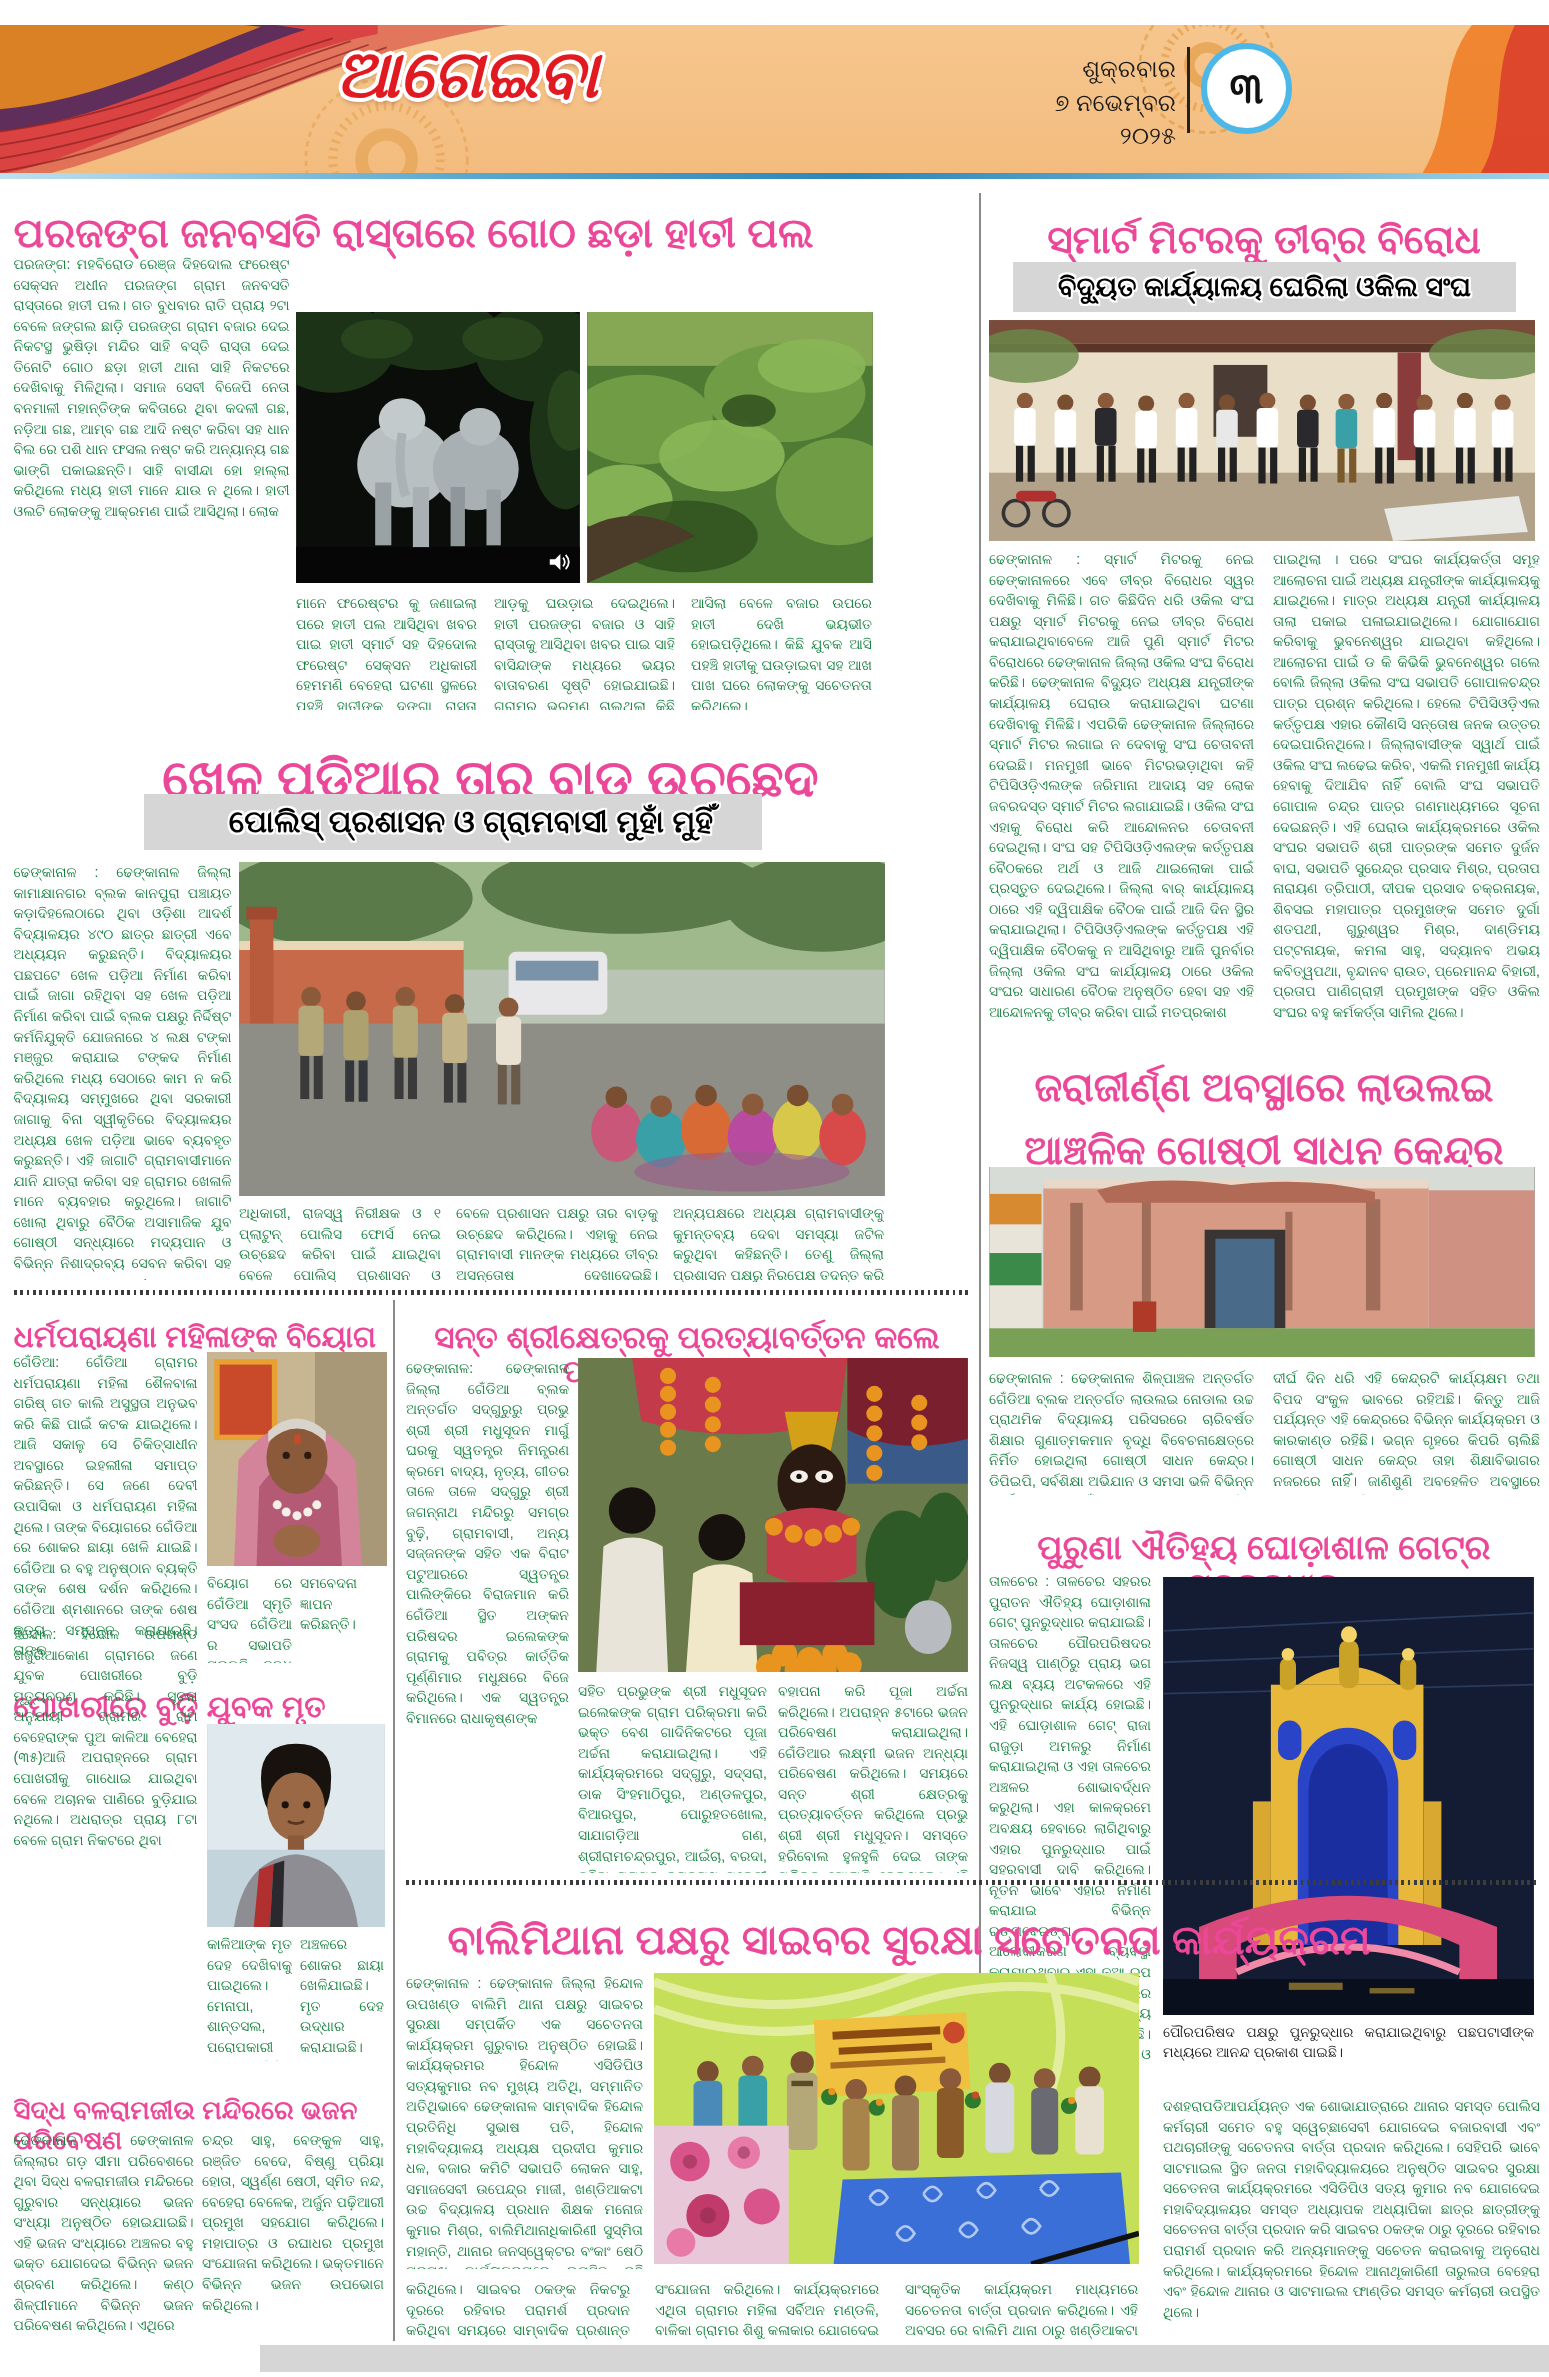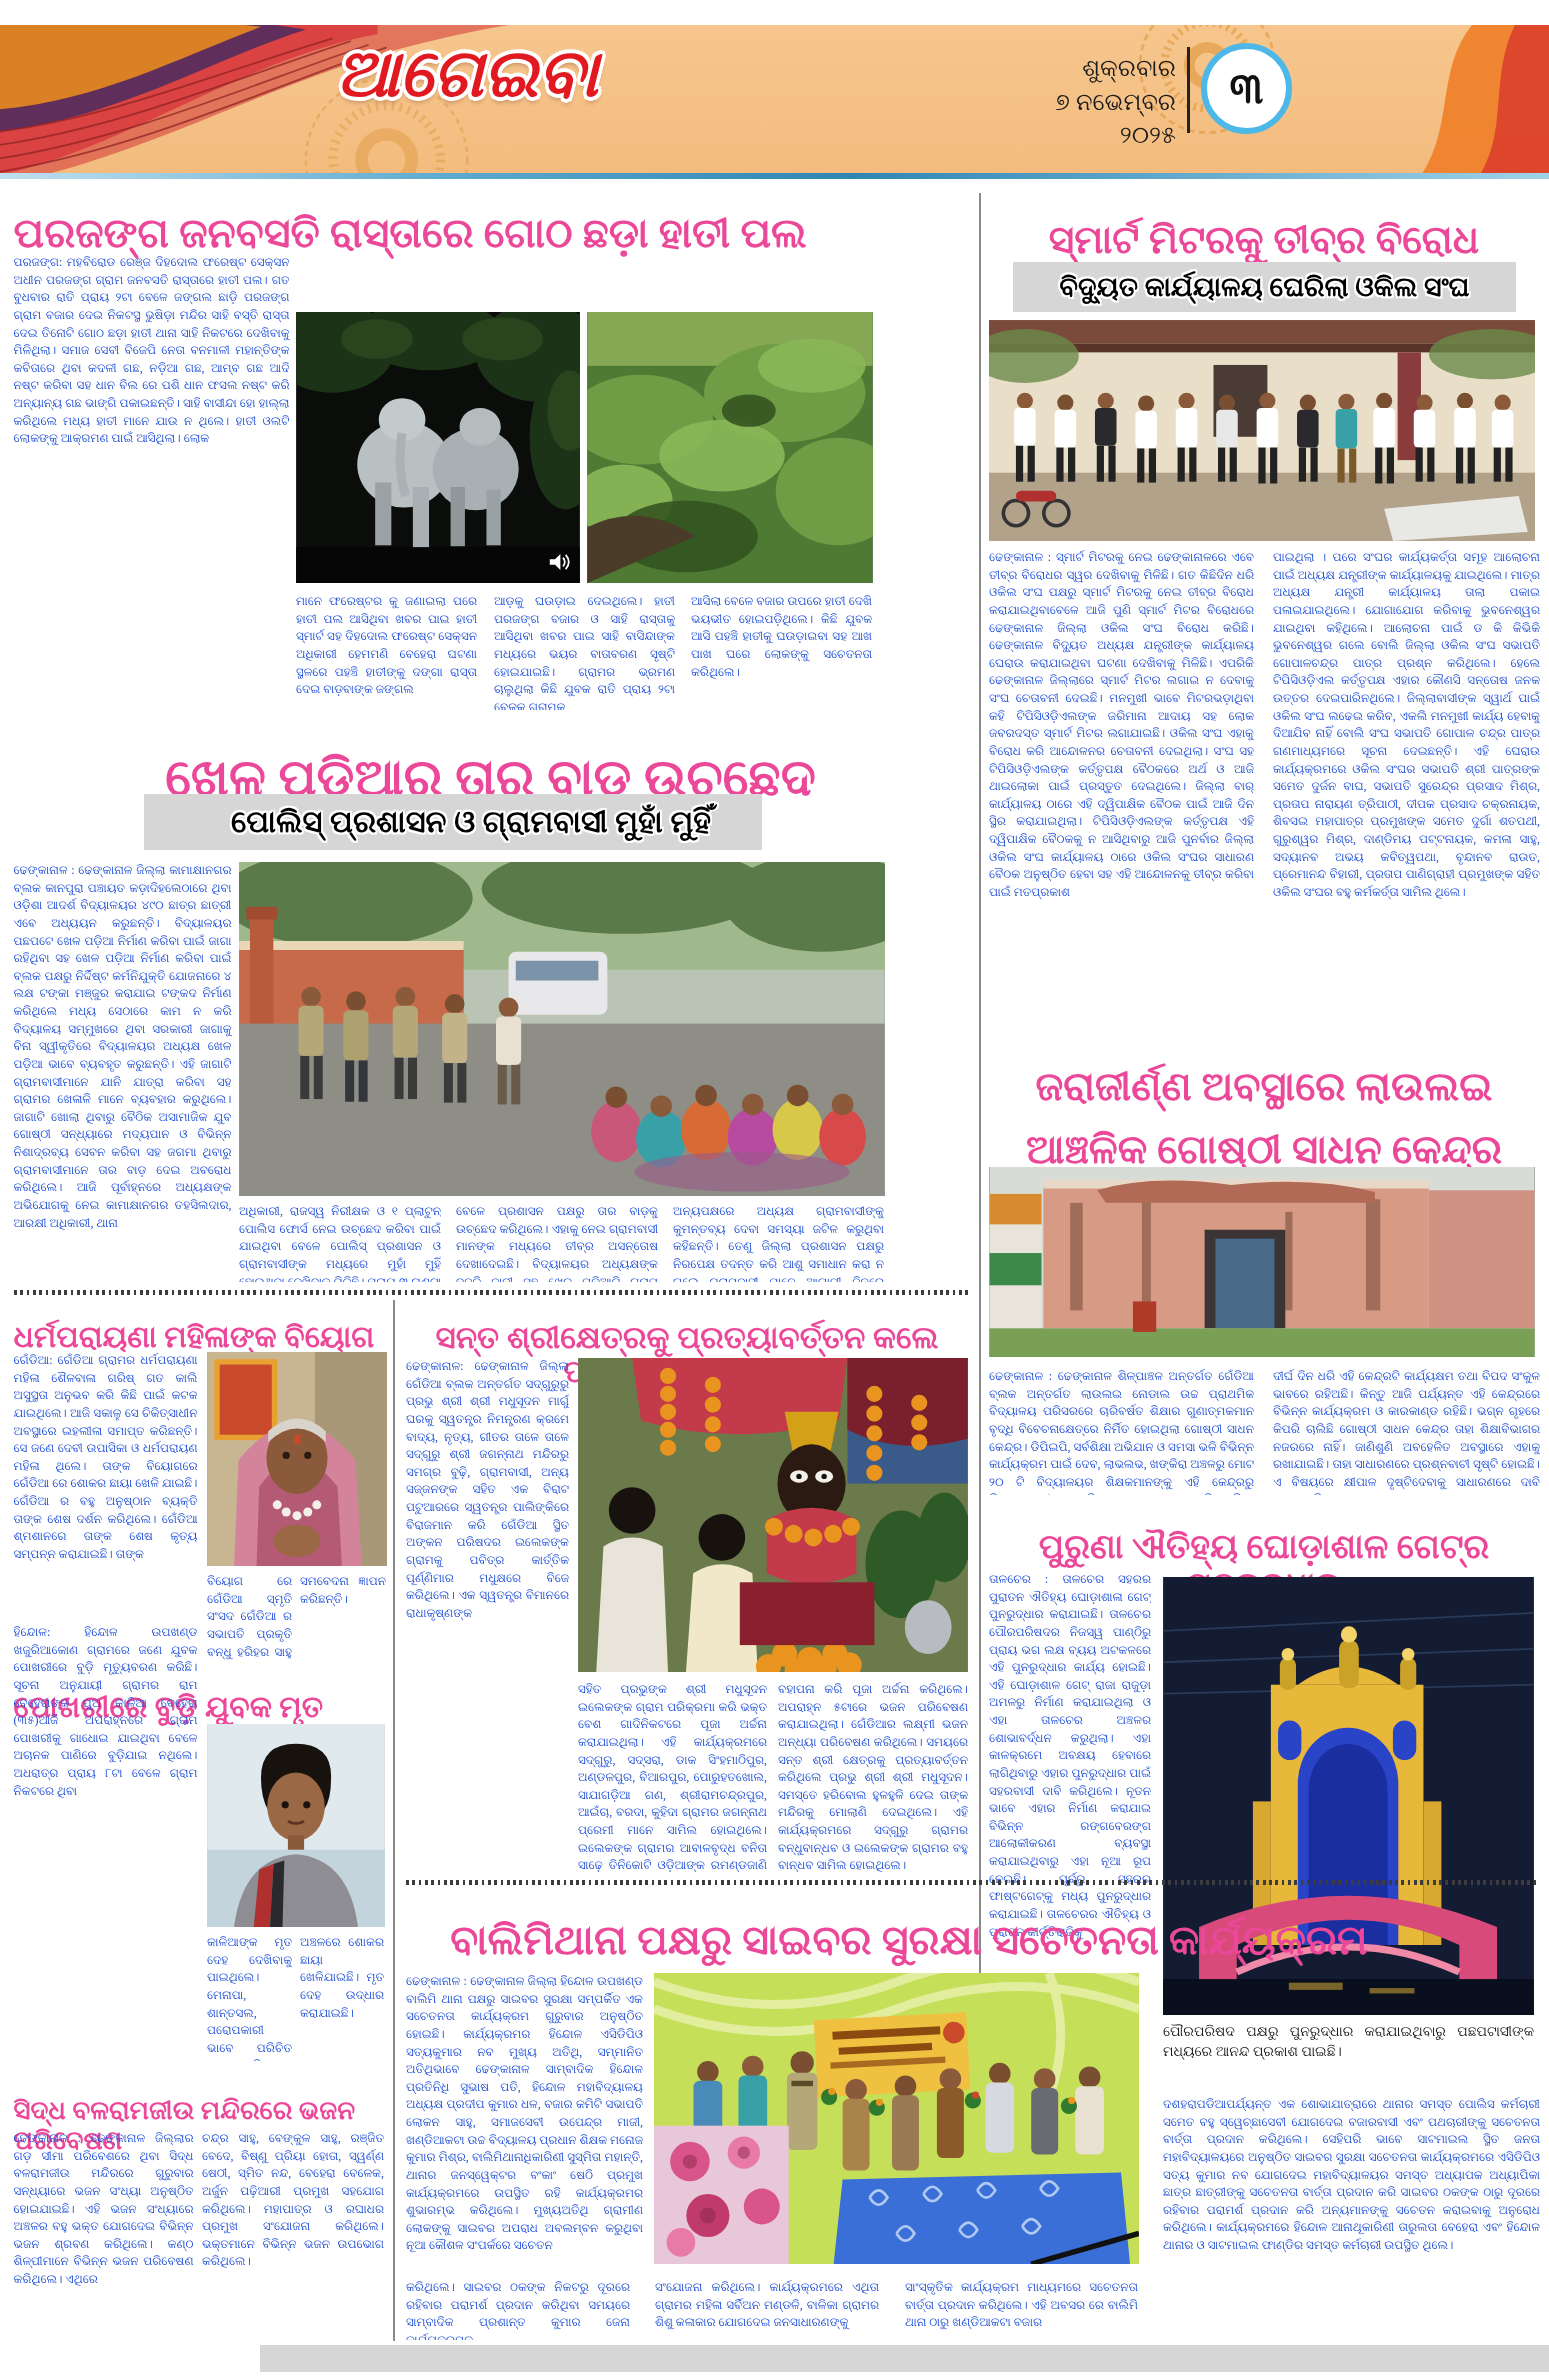--- a/index.html
+++ b/index.html
@@ -1,17 +1,17 @@
 <!DOCTYPE html>
 <html style="font-size:14.4px"><head>
 <meta charset="utf-8">
 <style>
   html,body{margin:0;padding:0;background:#ffffff;}
   #page{position:relative;width:1550px;height:2377px;background:#ffffff;overflow:hidden;
-        font-family:Liberation Serif, serif;color:#131313;}
+        font-family:Liberation Sans, sans-serif;color:#131313;}
   section{display:contents;}
   .abs{position:absolute;}
   
   .header-band{left:0;top:25px;width:1550px;height:148px;background:linear-gradient(180deg,#f6c68e 0%,#f3bc7e 100%);overflow:hidden;}
   .blue-rule{left:0;top:173px;width:1550px;height:6.3px;background:linear-gradient(90deg,#bfe0f0,#5aa8cd 30%,#2e86b5 55%,#9fd2e8);}
   .masthead{left:310px;top:36px;width:314px;text-align:center;font-size:66px;font-weight:800;font-style:italic;color:#e11a22;
     text-shadow:-2.7px -2.7px 0 #fff,2.7px -2.7px 0 #fff,-2.7px 2.7px 0 #fff,2.7px 2.7px 0 #fff,0 3.6px 0 #fff,3.6px 0 0 #fff,0 -3.6px 0 #fff,-3.6px 0 0 #fff,0 5.4px 5.4px rgba(80,20,0,.35);}
   .dateblock{left:1001px;top:52px;width:175px;text-align:right;line-height:1.4;font-size:24px;color:#1a1a1a;}
   .date-divider{left:1187px;top:47px;width:2.7px;height:86px;background:#222;}
   .page-circle{left:1201px;top:43px;width:79px;height:79px;border-radius:50%;background:#ffffff;border:6.3px solid #4db8e8;
@@ -19,21 +19,21 @@
   
   .vrule{width:1.8px;background:#8a8a8a;}
   .dotted{height:4.5px;background:repeating-linear-gradient(90deg,#3c3c3c 0 2.7px,transparent 2.7px 6.3px);}
   .footer-strip{left:260px;top:2345px;width:1289px;height:27px;background:#d6d6d6;}
   
   .headline{font-weight:800;color:#ec4899;line-height:1.12;letter-spacing:0;}
   .center{text-align:center;}
   .graybar{background:#d6d6d6;display:flex;align-items:center;justify-content:center;}
   .graybar .t{font-weight:800;color:#000;
     text-shadow:-1.8px -1.8px 0 #fff,1.8px -1.8px 0 #fff,-1.8px 1.8px 0 #fff,1.8px 1.8px 0 #fff,0 1.8px 0 #fff,1.8px 0 0 #fff,0 -1.8px 0 #fff,-1.8px 0 0 #fff;}
-  .col{text-align:justify;font-size:12px;line-height:1.47;color:#1d4ed8;overflow:hidden;word-break:break-word;}
+  .col{text-align:justify;font-size:14px;line-height:1.47;color:#15803d;overflow:hidden;word-break:break-word;}
   .cap{font-size:14px;line-height:1.45;text-align:justify;color:#141414;overflow:hidden;}
   .photo{overflow:hidden;background:#888;}
   .photo svg{display:block;width:100%;height:100%;}
   .speaker{position:absolute;}
 </style>
 </head>
 <body>
 
 <div id="page">
 

